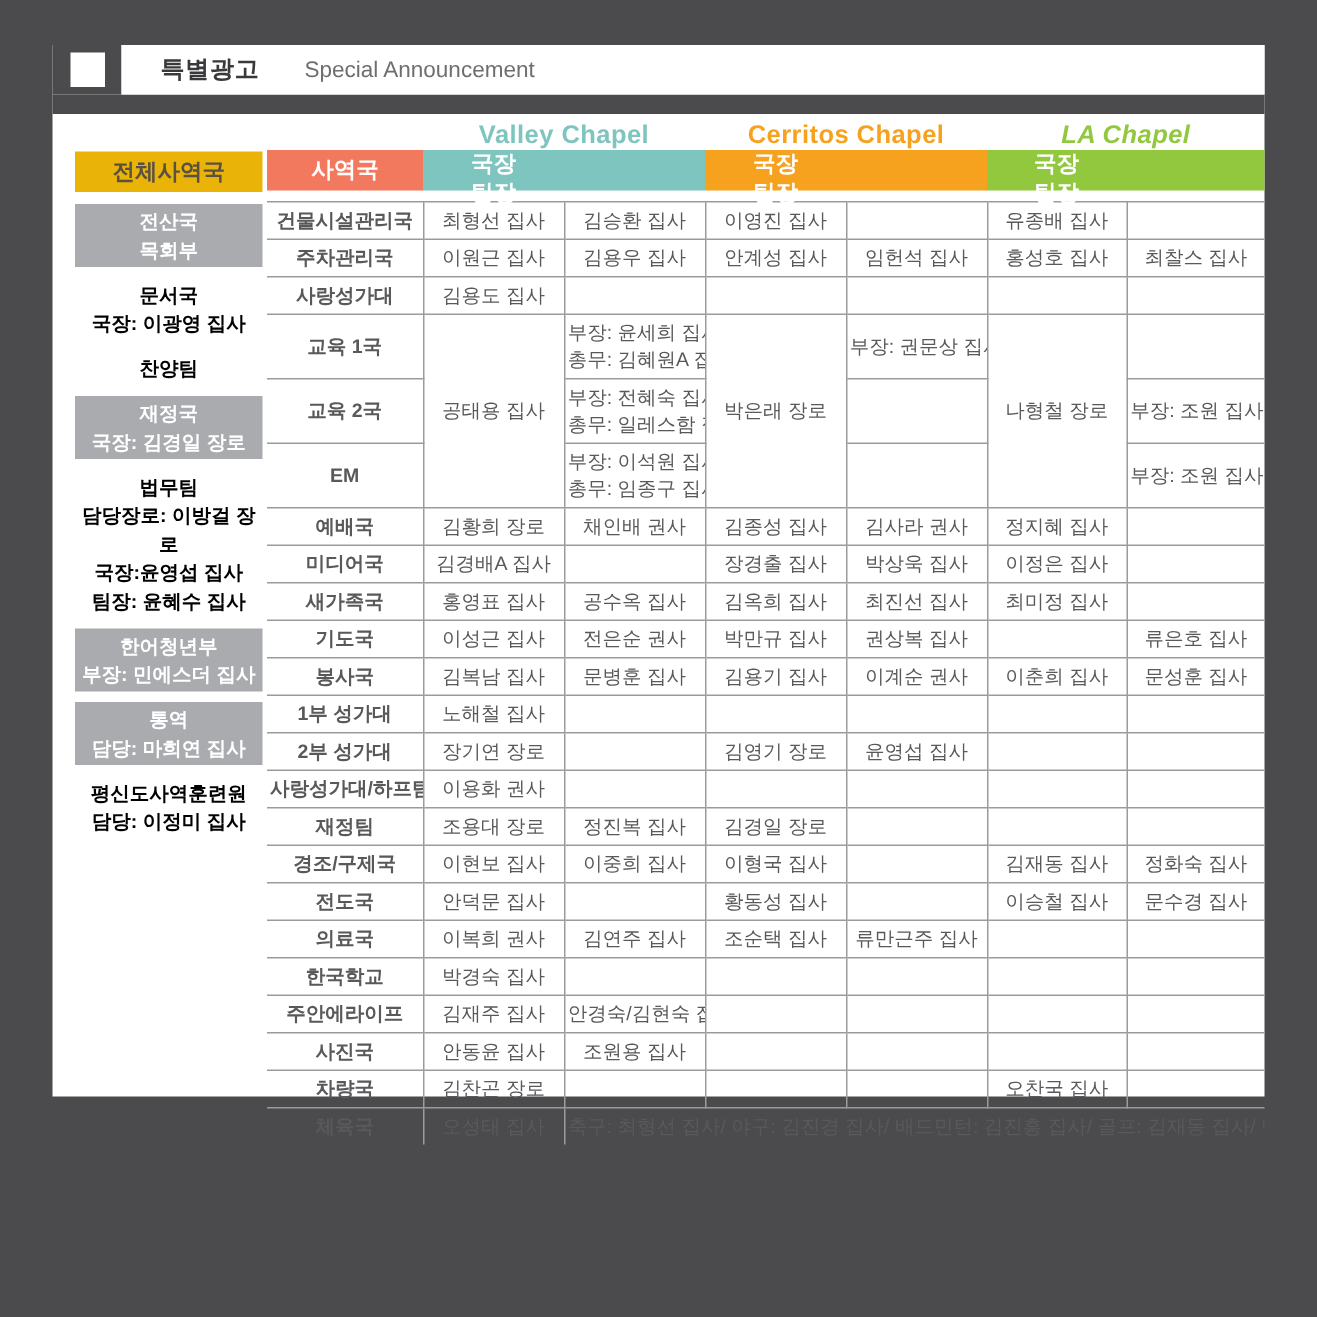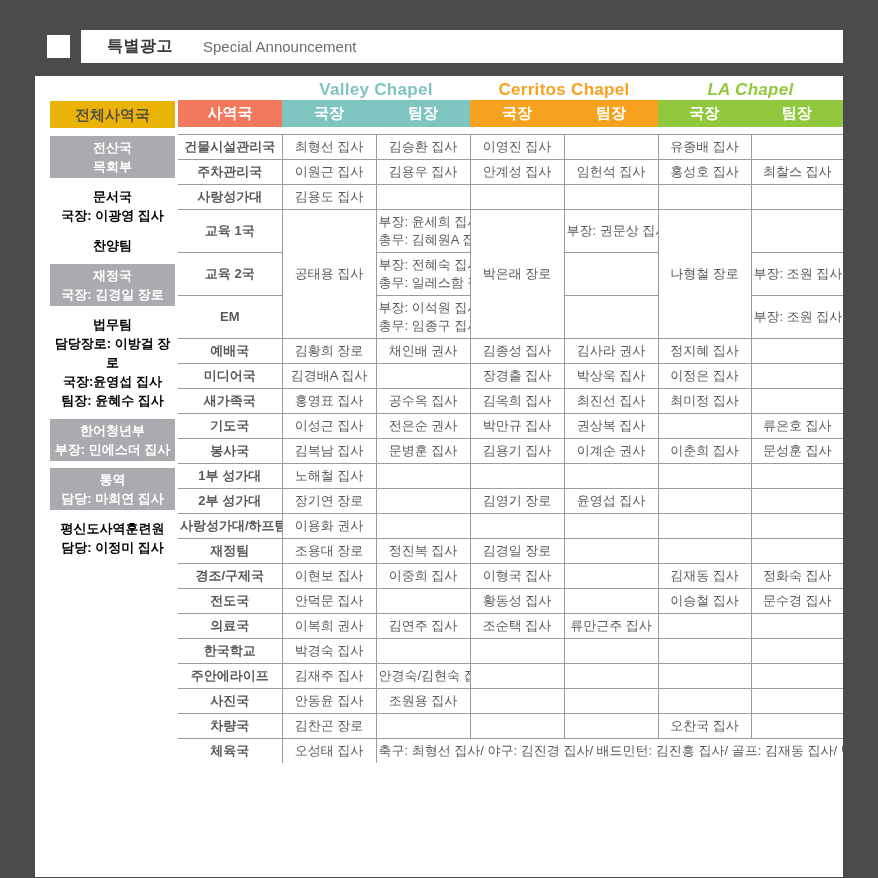--- a/index.html
+++ b/index.html
@@ -1,17 +1,17 @@
 <!DOCTYPE html>
 <html><head>
 <meta charset="utf-8">
 <style>
   html,body { margin:0; padding:0; width:878px; height:878px; background:#4b4b4d;
               font-family:"Liberation Sans","DejaVu Sans",sans-serif; overflow:hidden; }
-  .card { position:absolute; left:35px; top:30px; width:808px; height:847px; background:#ffffff; }
+  .card { position:absolute; left:35px; top:30px; width:808px; height:701px; background:#ffffff; }
 
   
   .banner { display:flex; align-items:stretch; height:33px; }
   .corner { width:46px; background:#4b4b4d; display:flex; align-items:center; justify-content:center; }
   .corner .sq { width:23px; height:23px; background:#ffffff; }
   .banner-text { display:flex; align-items:center; background:#ffffff; flex:1; }
   .tag-ko { font-size:16px; font-weight:bold; color:#39393b; margin-left:26px; letter-spacing:.5px; }
   .tag-en { font-size:15px; color:#6d6e70; margin-left:30px; }
   .darkbar { height:13px; background:#4b4b4d; }
 
@@ -29,21 +29,21 @@
              padding:2px 0; margin-bottom:7px; color:#000000; }
   .sb-item.gray { background:#a9abae; color:#ffffff; }
 
   .tablewrap { flex:1; }
   .chapel-row { display:flex; height:24px; align-items:flex-end; }
   .chapel-row .spacer { width:104px; }
   .chapel-title { text-align:center; font-weight:bold; font-size:17px; letter-spacing:.3px; }
   .head-row { display:flex; height:27px; }
   .head-corner { width:104px; background:#f2795e; color:#fff; font-weight:bold; font-size:15px;
                  display:flex; align-items:center; justify-content:center; }
-  .head-group { display:flex; }
+  .head-group { display:flex;flex-direction:column; }
   .head-cell { color:#fff; font-weight:bold; font-size:15px; display:flex; align-items:center; justify-content:center; }
 
   table.grid { border-collapse:collapse; margin-top:7px; table-layout:fixed; width:665px; }
   table.grid td { border:1px solid #9b9b9d; text-align:center; font-size:13px; color:#58595b;
                   padding:3px 2px; line-height:18px; height:18px; overflow:hidden; white-space:nowrap; }
   table.grid td:first-child { border-left:none; }
   table.grid td:last-child { border-right:none; }
   table.grid tr:last-child td { border-bottom:none; }
   td.rowlabel { color:#f0653f; font-weight:bold; }
   td.small { font-size:10.5px; line-height:13px; white-space:nowrap; }

